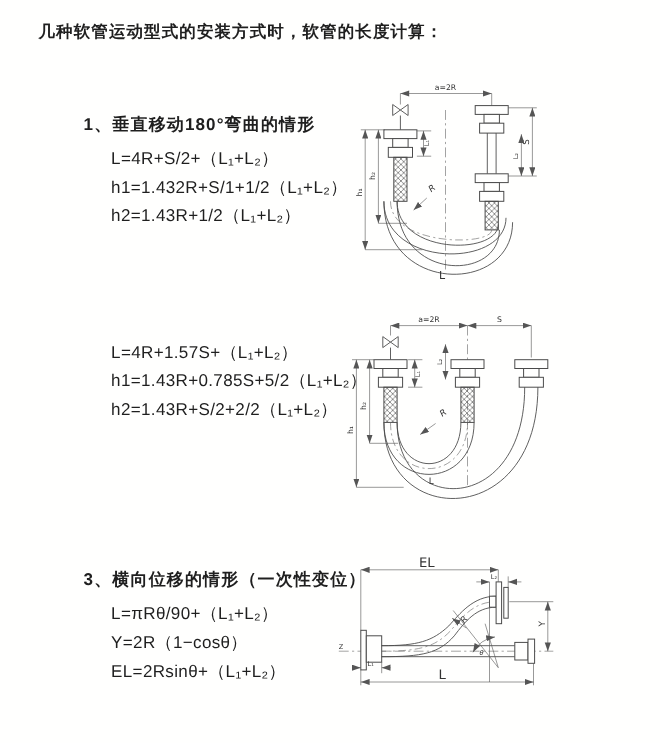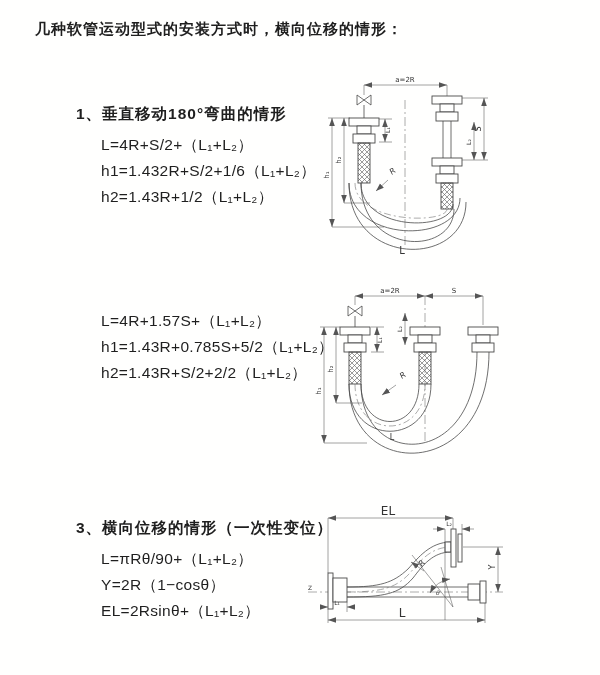--- a/index.html
+++ b/index.html
@@ -33,26 +33,26 @@
       </marker>
       <marker id="mS" markerWidth="9" markerHeight="7" refX="0" refY="2.8" orient="auto" markerUnits="userSpaceOnUse">
         <path d="M8,0 L0,2.8 L8,5.6 z" fill="#555"></path>
       </marker>
       <pattern id="hx" width="5" height="5" patternUnits="userSpaceOnUse">
         <path d="M0,0 L5,5 M5,0 L0,5" stroke="#5a5a5a" stroke-width="0.6"></path>
       </pattern>
     </defs>
   </svg>
 
-  <div class="page-title">几种软管运动型式的安装方式时，横向位移的情形：</div>
+  <div class="page-title">几种软管运动型式的安装方式时，软管的长度计算：</div>
 
   <div class="section sec1">
     <div class="heading">1、垂直移动180°弯曲的情形</div>
     <div class="formula first">L=4R+S/2+（L₁+L₂）</div>
-    <div class="formula">h1=1.432R+S/2+1/6（L₁+L₂）</div>
+    <div class="formula">h1=1.432R+S/1+1/2（L₁+L₂）</div>
     <div class="formula">h2=1.43R+1/2（L₁+L₂）</div>
   </div>
 
   <div class="section sec2">
     <div class="formula first">L=4R+1.57S+（L₁+L₂）</div>
     <div class="formula">h1=1.43R+0.785S+5/2（L₁+L₂）</div>
     <div class="formula">h2=1.43R+S/2+2/2（L₁+L₂）</div>
   </div>
 
   <div class="section sec3">

